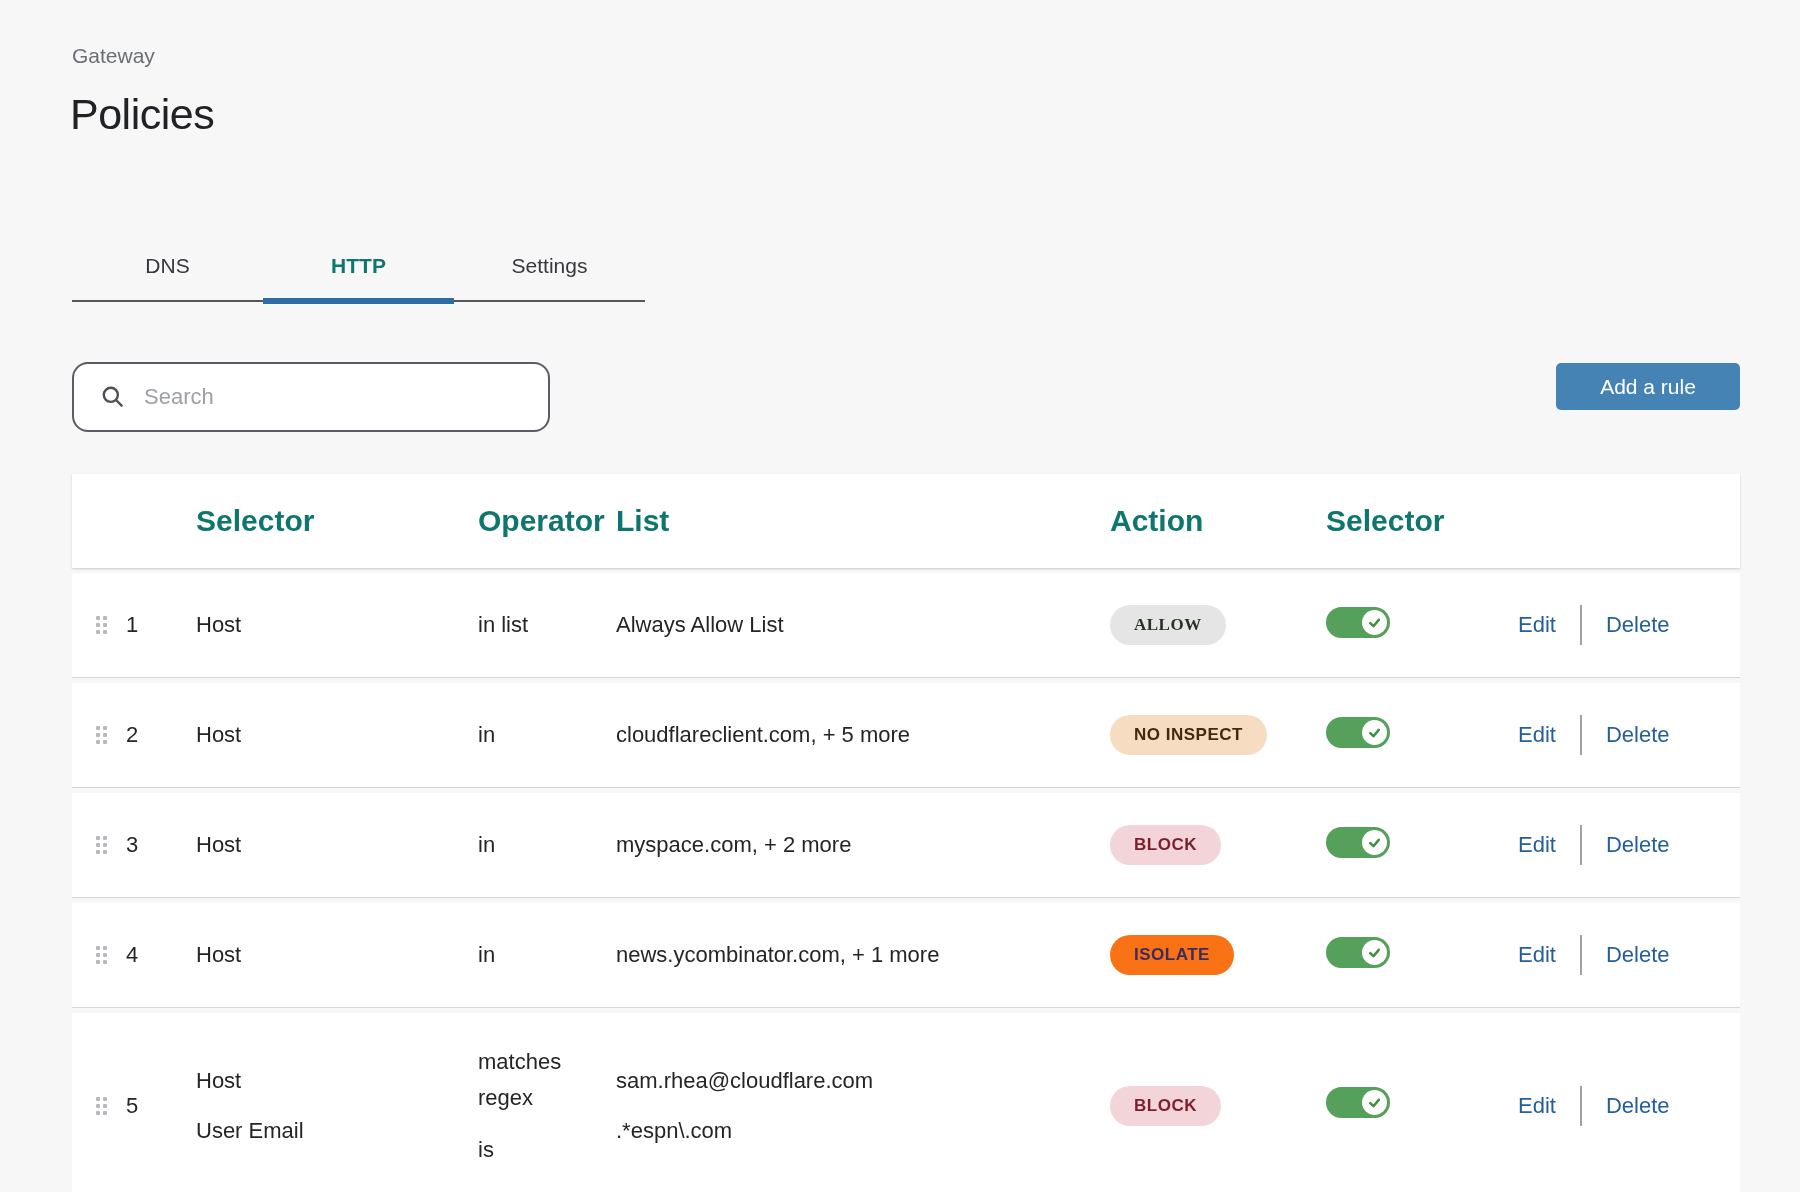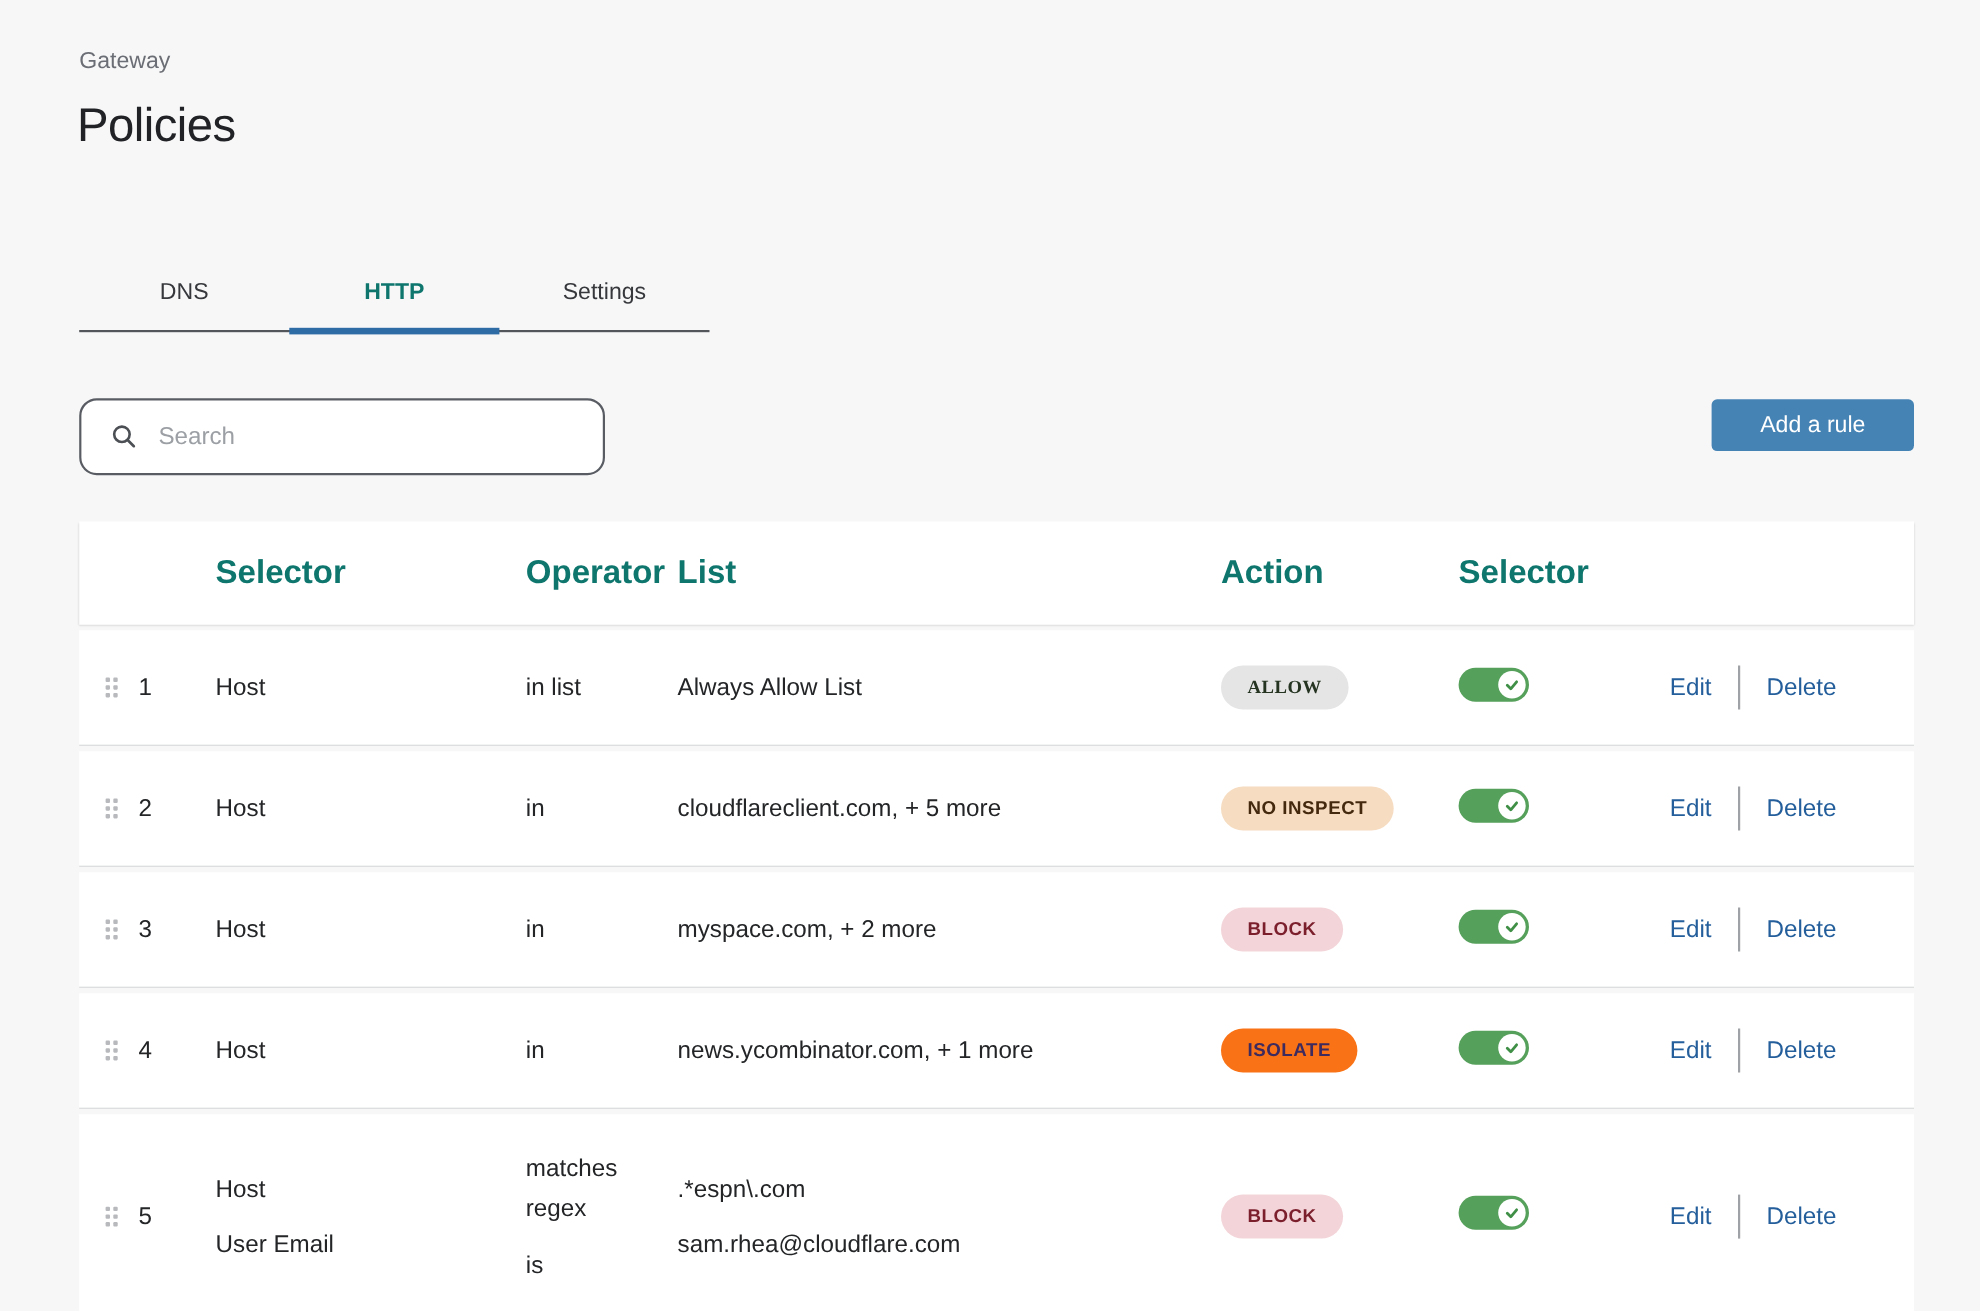--- a/index.html
+++ b/index.html
@@ -310,22 +310,22 @@
     <div class="c-num">5</div>
     <div class="c-selector">
           <div class="line">Host</div>
           <div class="line">User Email</div>
         </div>
     <div class="c-operator">
           <div class="line">matches regex</div>
           <div class="line">is</div>
         </div>
     <div class="c-value">
+          <div class="line">sam.rhea@cloudflare.com</div>
           <div class="line">.*espn\.com</div>
-          <div class="line">sam.rhea@cloudflare.com</div>
         </div>
     <div class="c-action">
       <span class="badge" style="background: rgb(243, 213, 217); color: rgb(123, 31, 45);">BLOCK</span>
     </div>
     <div class="c-enabled">
       <span class="toggle" style="background: rgb(85, 160, 90);">
         <span class="knob">
           <svg width="17" height="17" viewBox="0 0 16 16" fill="none">
             <path d="M4 8.5 L7 11.5 L12 5.5" stroke="#3f8f46" stroke-width="2.4" stroke-linecap="round" stroke-linejoin="round"></path>
           </svg>

